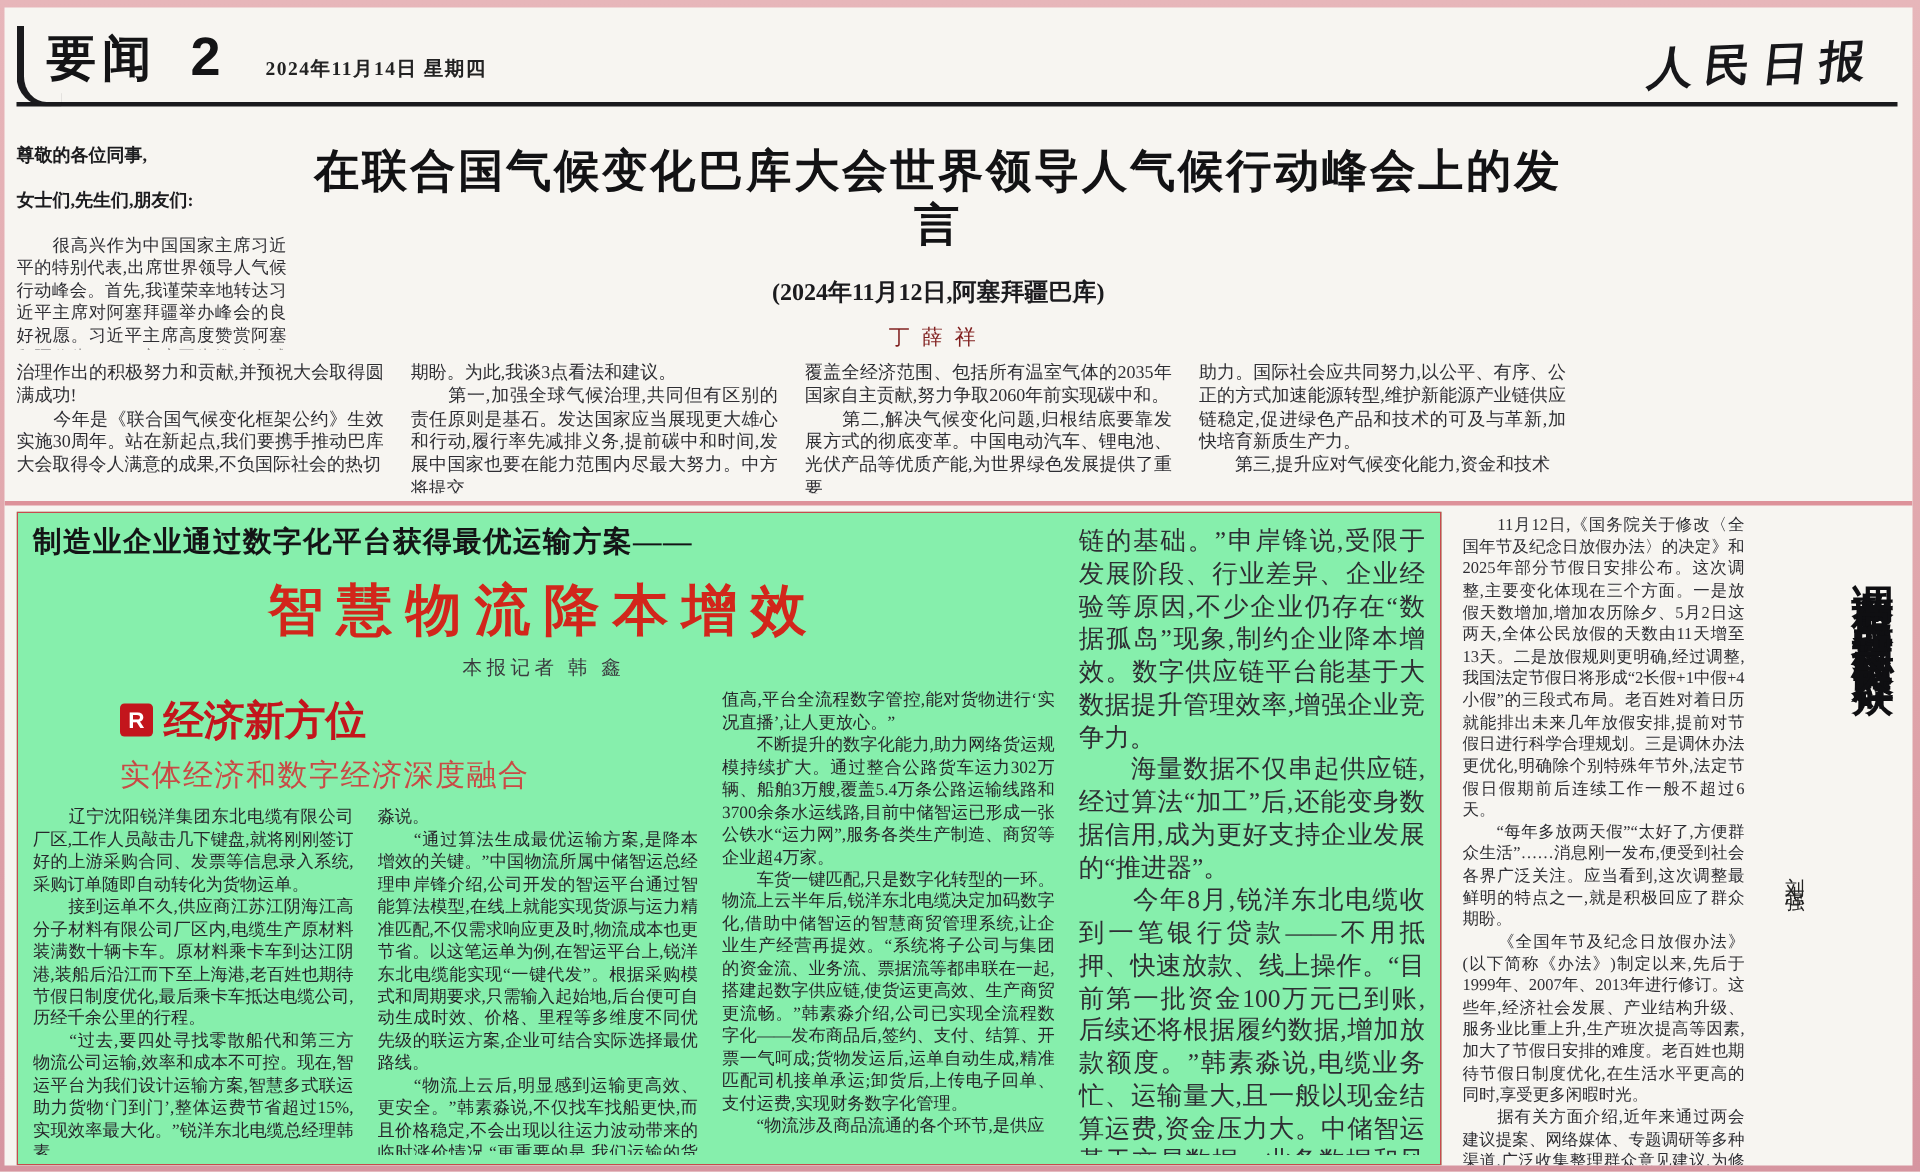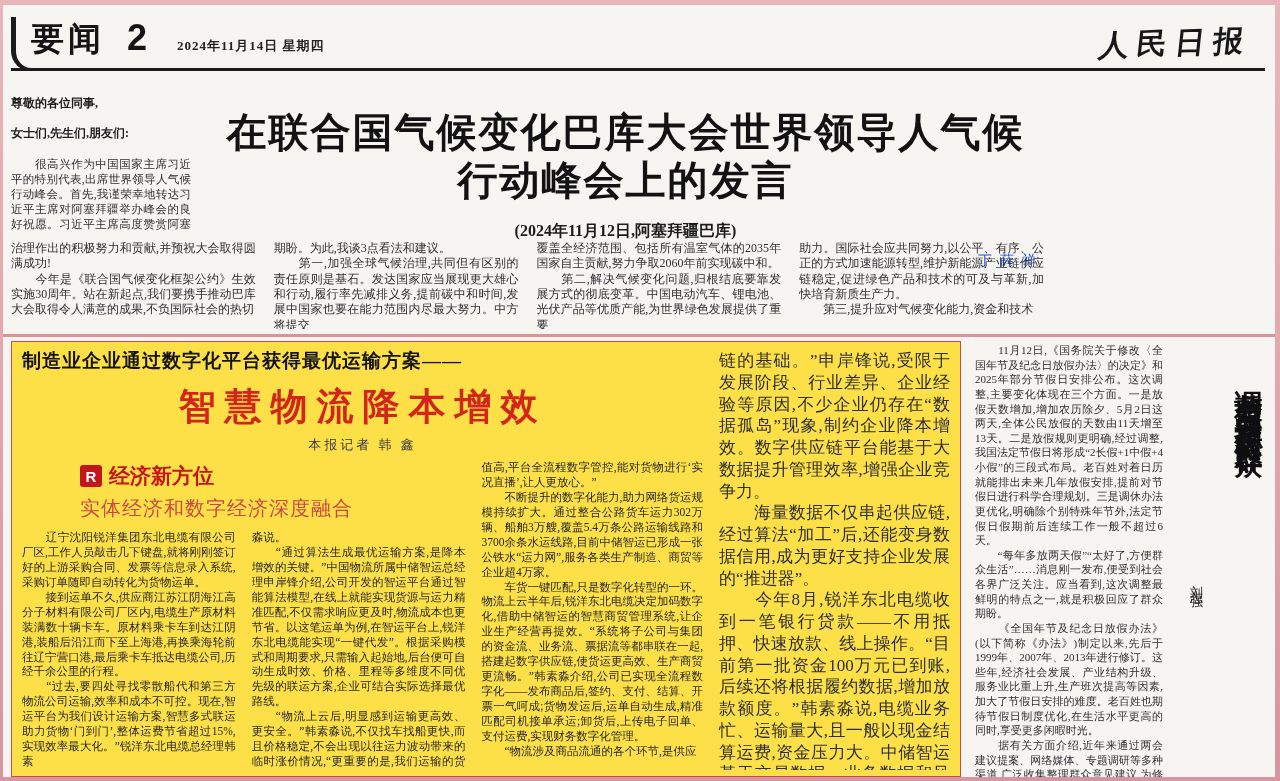--- a/index.html
+++ b/index.html
@@ -27,51 +27,51 @@
     letter-spacing:8px; transform:skewX(-8deg) rotate(-2deg); color:#17171a; }
 
   
   .speech { margin-top:10px; height:248px; display:grid;
     grid-template-columns:180px 1fr 205px; grid-template-rows:152px 88px;
     column-gap:16px; row-gap:8px; overflow:hidden; }
   .txt { text-align:justify; white-space:pre-line; overflow:hidden; color:#2e2e33; }
   .intro-col { grid-area:1/1/2/2; font-size:11.5px; line-height:1.3; }
   .salut { font-weight:bold; font-size:12px; color:#1c1c1f; white-space:normal; }
   .speech-head { grid-area:1/2/2/3; text-align:center; padding-top:16px; }
-  .speech-headline { margin:12px; font-size:40px; font-weight:800; letter-spacing:2px;
+  .speech-headline { margin:0; font-size:30px; font-weight:800; letter-spacing:2px;
     line-height:1.2; color:#121214; }
   .speech-dateline { margin-top:16px; font-size:16px; font-weight:bold; color:#1b1b1e; }
-  .speech-author { margin-top:10px; font-size:14px; letter-spacing:8px; color:#1d4ed8;text-align:right; }
+  .speech-author { margin-top:10px; font-size:14px; letter-spacing:8px; color:#7f1d1d; }
   .speech-right { grid-area:1/3/3/4; font-size:11.5px; line-height:1.36; }
   .speech-cols { grid-area:2/1/3/3; display:grid; grid-template-columns:repeat(4,1fr);
     gap:18px; overflow:hidden; }
   .speech-col { font-size:12px; line-height:1.28; }
 
   
   .fold-line { height:3px; background:#dd929a; margin:5px -10px 4px -8px; }
 
   
   .bottom { display:flex; gap:10px; height:436px; overflow:hidden; }
 
   
-  .logi-box { width:950px; border:1px solid #c84a4e; background:#fde047;
+  .logi-box { width:950px; border:1px solid #c84a4e; background:#86efac;
     padding:6px 10px 6px 10px; display:flex; gap:16px; }
   .logi-left { flex:2.95; display:flex; flex-direction:column; min-width:0; }
   .kicker { font-size:19px; font-weight:bold; letter-spacing:1px; color:#141416; }
   .logi-headline { text-align:center; color:#d2261b; font-size:37px; font-weight:800;
     letter-spacing:9px; margin:8px 0 4px 0; font-family:Liberation Sans, sans-serif; }
   .logi-byline { text-align:center; font-size:13px; color:#3a3a3e; letter-spacing:3px; margin-bottom:6px; }
   .logi-mid { display:flex; gap:16px; flex:1; min-height:0; }
   .logi-a { flex:2; display:flex; flex-direction:column; min-width:0; }
   .badge { margin:2px 0 8px 58px; }
   .badge-row { display:flex; align-items:center; gap:7px; }
   .badge-icon { width:22px; height:22px; background:#c3151c; color:#fff; border-radius:3px;
     display:flex; align-items:center; justify-content:center; font-size:15px; font-weight:bold;
     font-family:"Liberation Sans",sans-serif; }
-  .badge-title { color:#c3151c; font-size:21px; font-weight:800;
+  .badge-title { color:#c3151c; font-size:27px; font-weight:800;
     font-family:"Liberation Sans",sans-serif; }
   .badge-sub { color:#c94a45; font-size:20px; margin-top:5px; letter-spacing:1px;
     font-family:"Liberation Sans",sans-serif; }
   .logi-two { flex:1; display:grid; grid-template-columns:1fr 1fr; gap:16px; min-height:0; overflow:hidden; }
   .body-col { font-size:11.5px; line-height:1.3; color:#27272b; }
   .logi-col3 { flex:1; min-width:0; }
   .logi-col4 { flex:1; min-width:0; font-size:17px; line-height:1.28; padding-top:2px; }
 
   
   .holiday { flex:1; display:flex; gap:18px; padding:2px 0 0 4px; min-width:0; }
@@ -134,21 +134,21 @@
             <div class="logi-a">
               <div class="badge">
                 <div class="badge-row">
                   <span class="badge-icon">R</span>
                   <span class="badge-title">经济新方位</span>
                 </div>
                 <div class="badge-sub">实体经济和数字经济深度融合</div>
               </div>
               <div class="logi-two">
                 <div class="txt body-col">　　辽宁沈阳锐洋集团东北电缆有限公司厂区,工作人员敲击几下键盘,就将刚刚签订好的上游采购合同、发票等信息录入系统,采购订单随即自动转化为货物运单。
-　　接到运单不久,供应商江苏江阴海江高分子材料有限公司厂区内,电缆生产原材料装满数十辆卡车。原材料乘卡车到达江阴港,装船后沿江而下至上海港,再换乘海轮前往辽宁营口港,最后乘卡车抵达电缆公司,历经千余公里的行程。
+　　接到运单不久,供应商江苏江阴海江高分子材料有限公司厂区内,电缆生产原材料装满数十辆卡车。原材料乘卡车到达江阴港,装船后沿江而下至上海港,老百姓也期待节假日制度优化,最后乘卡车抵达电缆公司,历经千余公里的行程。
 　　“过去,要四处寻找零散船代和第三方物流公司运输,效率和成本不可控。现在,智运平台为我们设计运输方案,智慧多式联运助力货物‘门到门’,整体运费节省超过15%,实现效率最大化。”锐洋东北电缆总经理韩素</div>
                 <div class="txt body-col">淼说。
 　　“通过算法生成最优运输方案,是降本增效的关键。”中国物流所属中储智运总经理申岸锋介绍,公司开发的智运平台通过智能算法模型,在线上就能实现货源与运力精准匹配,不仅需求响应更及时,物流成本也更节省。以这笔运单为例,在智运平台上,锐洋东北电缆能实现“一键代发”。根据采购模式和周期要求,只需输入起始地,后台便可自动生成时效、价格、里程等多维度不同优先级的联运方案,企业可结合实际选择最优路线。
 　　“物流上云后,明显感到运输更高效、更安全。”韩素淼说,不仅找车找船更快,而且价格稳定,不会出现以往运力波动带来的临时涨价情况,“更重要的是,我们运输的货物货</div>
               </div>
             </div>
             <div class="txt body-col logi-col3">值高,平台全流程数字管控,能对货物进行‘实况直播’,让人更放心。”
 　　不断提升的数字化能力,助力网络货运规模持续扩大。通过整合公路货车运力302万辆、船舶3万艘,覆盖5.4万条公路运输线路和3700余条水运线路,目前中储智运已形成一张公铁水“运力网”,服务各类生产制造、商贸等企业超4万家。
 　　车货一键匹配,只是数字化转型的一环。物流上云半年后,锐洋东北电缆决定加码数字化,借助中储智运的智慧商贸管理系统,让企业生产经营再提效。“系统将子公司与集团的资金流、业务流、票据流等都串联在一起,搭建起数字供应链,使货运更高效、生产商贸更流畅。”韩素淼介绍,公司已实现全流程数字化——发布商品后,签约、支付、结算、开票一气呵成;货物发运后,运单自动生成,精准匹配司机接单承运;卸货后,上传电子回单、支付运费,实现财务数字化管理。
 　　“物流涉及商品流通的各个环节,是供应</div>

